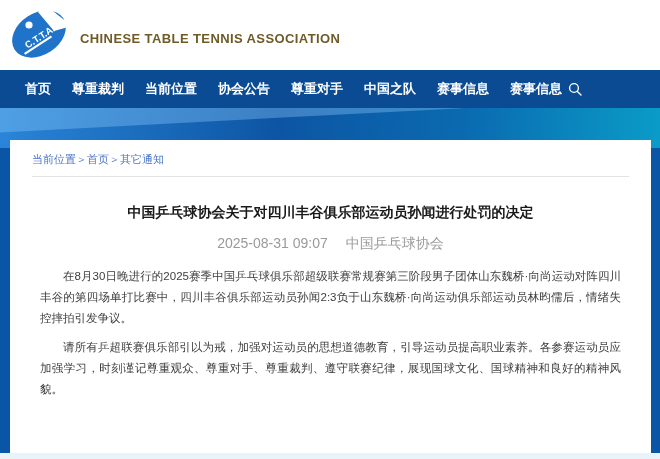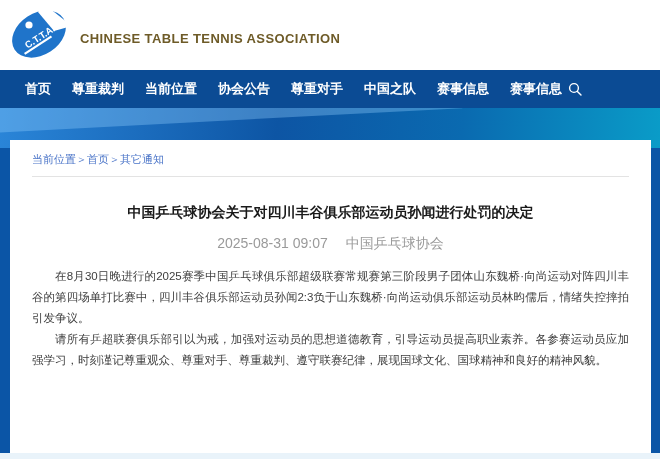--- a/index.html
+++ b/index.html
@@ -38,21 +38,21 @@
     position:absolute; left:10px; right:9px; top:140px; bottom:6px;
     background:#ffffff; box-sizing:border-box; padding:12px 22px 0;
   }
   .breadcrumb { font-size:11px; color:#4a74c8; padding-bottom:9px; border-bottom:1px solid #e3e3e3; }
   .breadcrumb span { color:#4a74c8;text-align:right; }
   .crumb-link { cursor:pointer; text-decoration:none; }
   .article-title { text-align:center; font-size:14px; font-weight:bold; color:#1a1a1a; margin-top:27px; }
   .article-meta { text-align:center; font-size:14px; color:#9a9a9a; margin-top:13px; }
   .meta-date { margin-right:18px; }
   .article-body { margin-top:13px; font-size:11.5px; color:#3d3d3d; line-height:21px; text-align:justify; }
-  .article-body p { margin:0; text-indent:2em; }
+  .article-body p { margin:8px; text-indent:2em; }
   
   .bottom-strip { position:absolute; left:0; right:0; bottom:0; height:6px; background:#e9f3fa; }
 </style>
 </head>
 <body>
 
 <div class="header">
   <svg class="logo" viewBox="0 0 62 56">
     <g>
       <ellipse cx="31" cy="28" rx="29" ry="21" fill="#1f74ca" transform="rotate(-33 31 28)"></ellipse>

